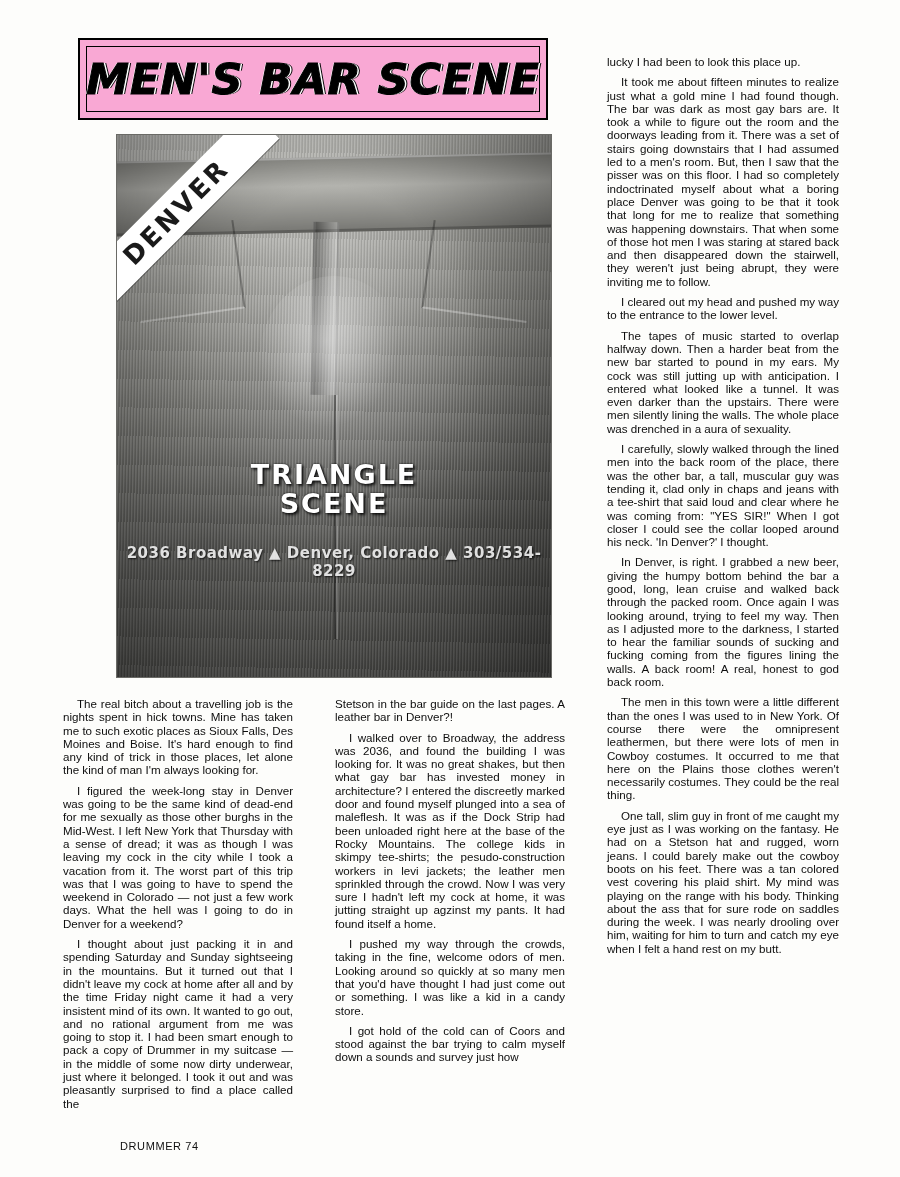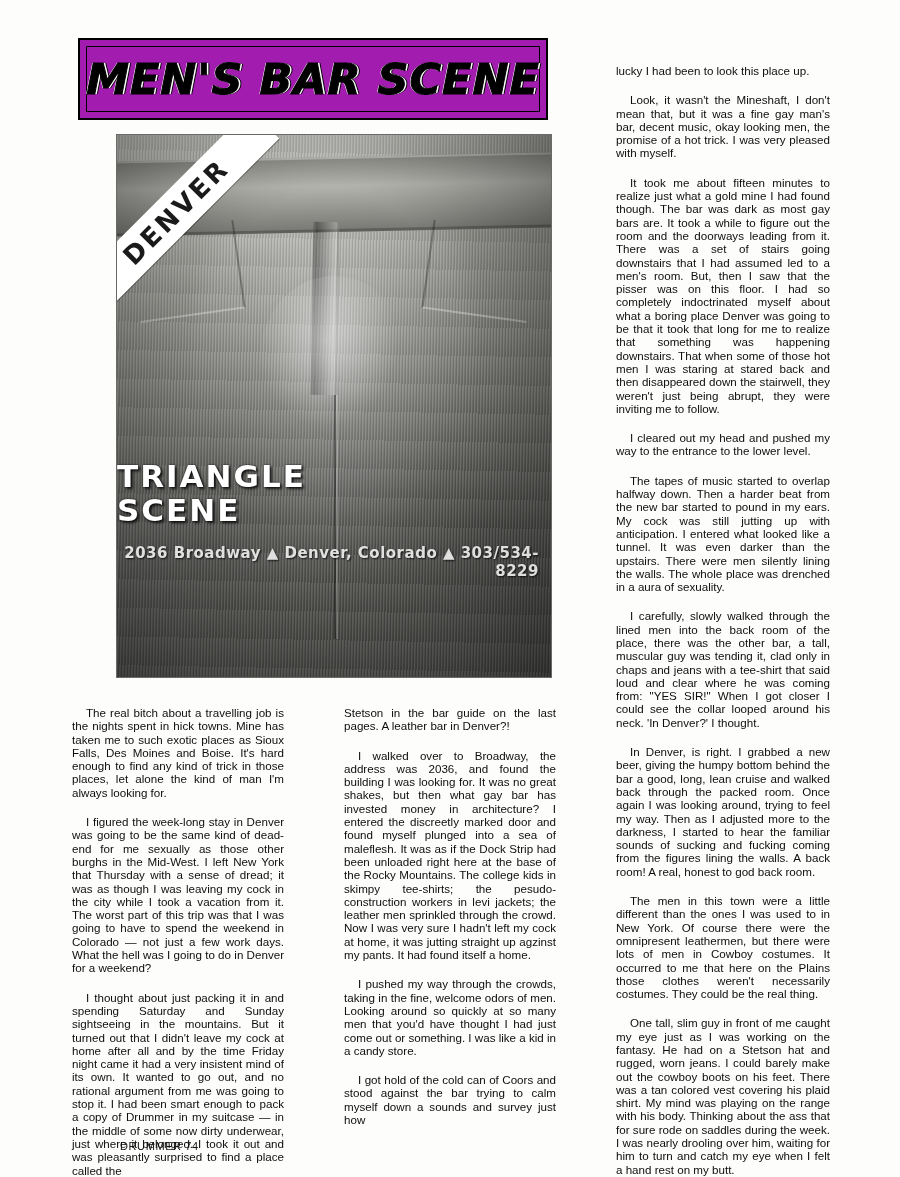--- a/index.html
+++ b/index.html
@@ -25,21 +25,21 @@
   }
 
   
   .masthead {
     position: absolute;
     left: 78px;
     top: 38px;
     width: 470px;
     height: 82px;
     border: 2px solid #000;
-    background: #a21caf;
+    background: #f9a8d4;
     box-sizing: border-box;
   }
   .masthead-inner {
     position: absolute;
     left: 6px; top: 6px; right: 6px; bottom: 6px;
     border: 1px solid #000;
     display: flex;
     align-items: center;
     justify-content: center;
   }
@@ -159,54 +159,55 @@
     font-size: 26px;
     letter-spacing: 3px;
     color: #1a1a1a;
   }
 
   .ad-name {
     position: absolute;
     left: 0;
     right: 0;
     top: 60%;
-    font-family: "DejaVu Sans", sans-serif;
-    font-weight: bold;
-    font-size: 31px;
+    text-align: center;
+    font-family: "DejaVu Sans", sans-serif;
+    font-weight: bold;
+    font-size: 27px;
     line-height: 1.08;
     letter-spacing: 2px;
     color: #ffffff;
     text-shadow: 2px 2px 3px rgba(0,0,0,0.8), 0 0 2px rgba(0,0,0,0.9);
   }
   .ad-address {
     position: absolute;
-    left: 0; right: 12px;
+    left: 0; right: 0;
     top: 75.5%;
-    text-align: right;
+    text-align: center;
     font-family: "DejaVu Sans", sans-serif;
     font-weight: bold;
     font-size: 15px;
     letter-spacing: 0.5px;
     color: #f0f0f0;
     text-shadow: 1px 1px 2px rgba(0,0,0,0.85);
     opacity: 0.9;
   }
 
   
   .col {
     position: absolute;
     font-family: "Liberation Sans", sans-serif;
     font-size: 11.6px;
     line-height: 13.3px;
     text-align: justify;
     color: #0d0d0d;
     hyphens: manual;
   }
   .col p {
-    margin: 16px;
+    margin: 7px;
     text-indent: 14px;
   }
   .col p.noindent { text-indent: 0; }
 
   #col-left  { left: 56px;  top: 690px; width: 244px; }
   #col-mid   { left: 328px; top: 690px; width: 244px; }
   #col-right { left: 600px; top: 48px;  width: 246px; }
 
   .footer {
     position: absolute;
@@ -258,21 +259,20 @@
 
   <div class="col" id="col-mid">
     <p class="noindent">Stetson in the bar guide on the last pages. A leather bar in Denver?!</p>
     <p>I walked over to Broadway, the address was 2036, and found the building I was looking for. It was no great shakes, but then what gay bar has invested money in architecture? I entered the discreetly marked door and found myself plunged into a sea of maleflesh. It was as if the Dock Strip had been unloaded right here at the base of the Rocky Mountains. The college kids in skimpy tee-shirts; the pesudo-construction workers in levi jackets; the leather men sprinkled through the crowd. Now I was very sure I hadn't left my cock at home, it was jutting straight up agzinst my pants. It had found itself a home.</p>
     <p>I pushed my way through the crowds, taking in the fine, welcome odors of men. Looking around so quickly at so many men that you'd have thought I had just come out or something. I was like a kid in a candy store.</p>
     <p>I got hold of the cold can of Coors and stood against the bar trying to calm myself down a sounds and survey just how</p>
   </div>
 
   <div class="col" id="col-right">
     <p class="noindent">lucky I had been to look this place up.</p>
-    <p>Look, it wasn't the Mineshaft, I don't mean that, but it was a fine gay man's bar, decent music, okay looking men, the promise of a hot trick. I was very pleased with myself.</p>
     <p>It took me about fifteen minutes to realize just what a gold mine I had found though. The bar was dark as most gay bars are. It took a while to figure out the room and the doorways leading from it. There was a set of stairs going downstairs that I had assumed led to a men's room. But, then I saw that the pisser was on this floor. I had so completely indoctrinated myself about what a boring place Denver was going to be that it took that long for me to realize that something was happening downstairs. That when some of those hot men I was staring at stared back and then disappeared down the stairwell, they weren't just being abrupt, they were inviting me to follow.</p>
     <p>I cleared out my head and pushed my way to the entrance to the lower level.</p>
     <p>The tapes of music started to overlap halfway down. Then a harder beat from the new bar started to pound in my ears. My cock was still jutting up with anticipation. I entered what looked like a tunnel. It was even darker than the upstairs. There were men silently lining the walls. The whole place was drenched in a aura of sexuality.</p>
     <p>I carefully, slowly walked through the lined men into the back room of the place, there was the other bar, a tall, muscular guy was tending it, clad only in chaps and jeans with a tee-shirt that said loud and clear where he was coming from: "YES SIR!" When I got closer I could see the collar looped around his neck. 'In Denver?' I thought.</p>
     <p>In Denver, is right. I grabbed a new beer, giving the humpy bottom behind the bar a good, long, lean cruise and walked back through the packed room. Once again I was looking around, trying to feel my way. Then as I adjusted more to the darkness, I started to hear the familiar sounds of sucking and fucking coming from the figures lining the walls. A back room! A real, honest to god back room.</p>
     <p>The men in this town were a little different than the ones I was used to in New York. Of course there were the omnipresent leathermen, but there were lots of men in Cowboy costumes. It occurred to me that here on the Plains those clothes weren't necessarily costumes. They could be the real thing.</p>
     <p>One tall, slim guy in front of me caught my eye just as I was working on the fantasy. He had on a Stetson hat and rugged, worn jeans. I could barely make out the cowboy boots on his feet. There was a tan colored vest covering his plaid shirt. My mind was playing on the range with his body. Thinking about the ass that for sure rode on saddles during the week. I was nearly drooling over him, waiting for him to turn and catch my eye when I felt a hand rest on my butt.</p>
   </div>
 
   <div class="footer">DRUMMER 74</div>

